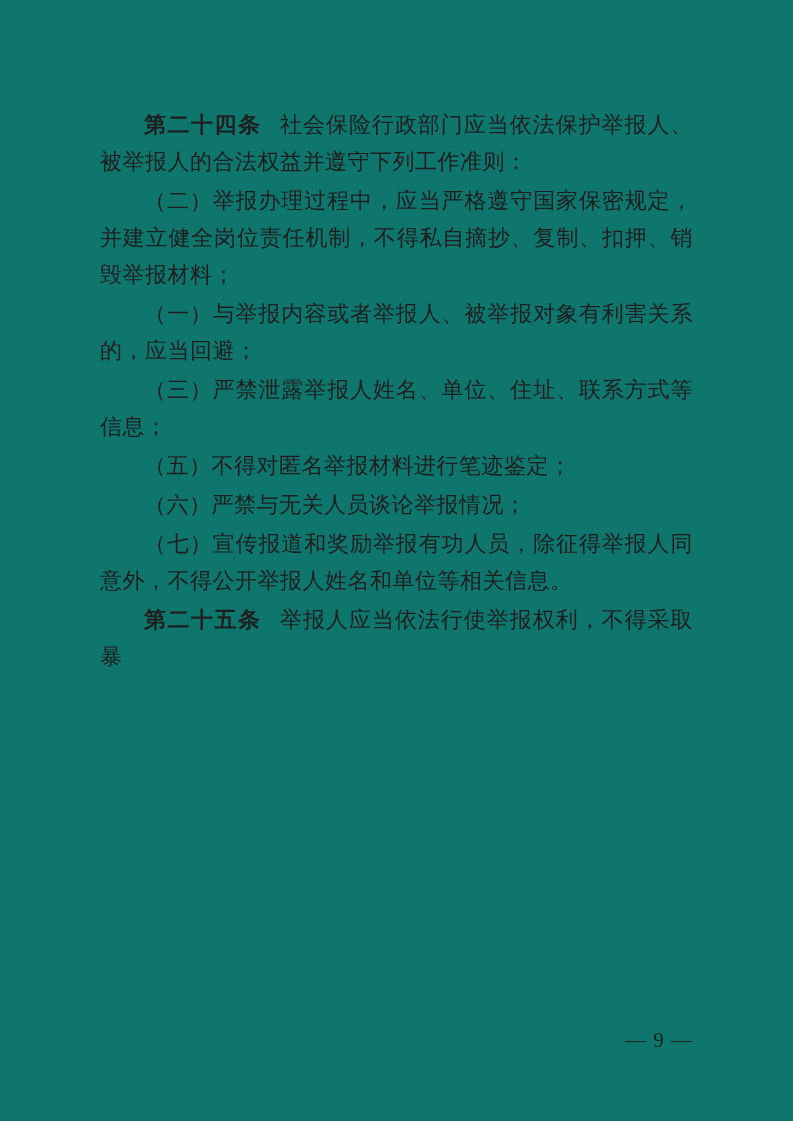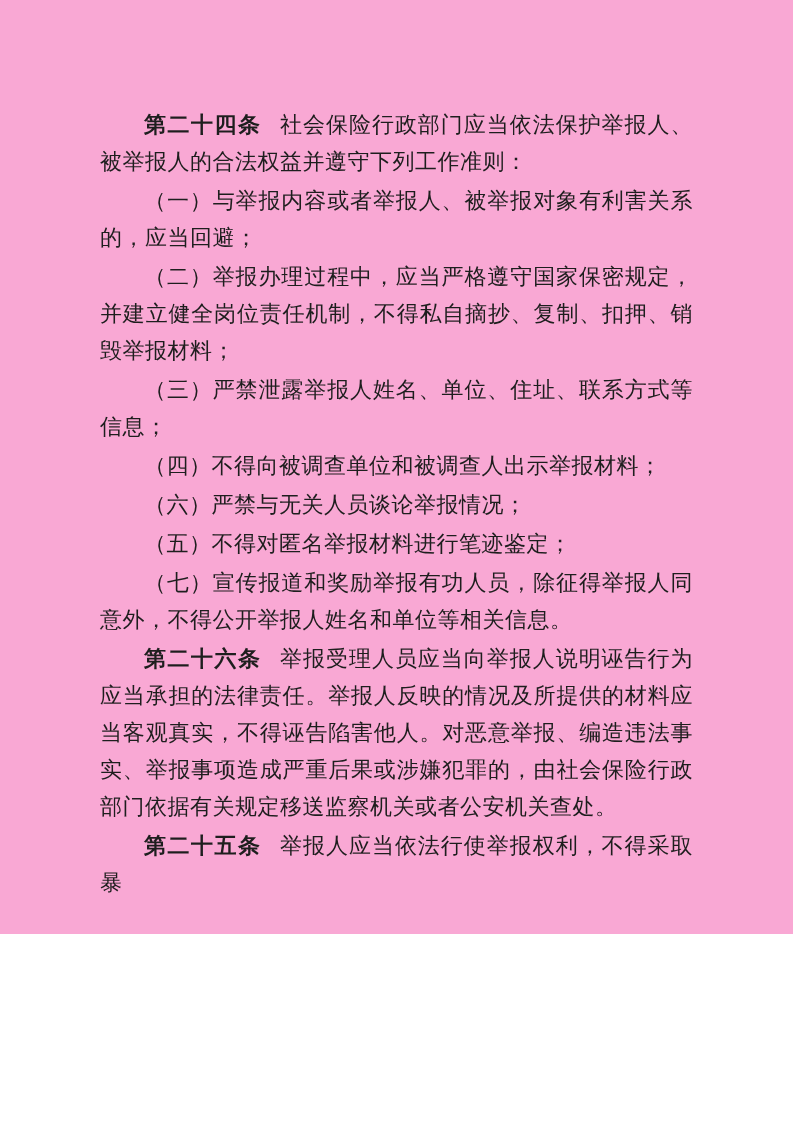--- a/index.html
+++ b/index.html
@@ -3,22 +3,22 @@
 <meta charset="utf-8">
 <style>
   html, body {
     margin: 0;
     padding: 0;
     background: #ffffff;
   }
   .page {
     position: relative;
     width: 793px;
-    height: 934px;
-    background: #f9a8d4;
+    height: 1121px;
+    background: #0f766e;
     overflow: hidden;
     font-family: "Liberation Serif", "DejaVu Serif", serif;
     color: #1e1e1e;
   }
   .content {
     position: absolute;
     left: 100px;
     top: 106px;
     width: 593px;
   }
@@ -49,29 +49,27 @@
   }
 </style>
 </head>
 <body>
 
 <div class="page">
   <div class="content">
 
     <p class="para"><strong class="art-num">第二十四条</strong><span>社会保险行政部门应当依法保护举报人、被举报人的合法权益并遵守下列工作准则：</span></p>
 
+    <p class="para">（二）举报办理过程中，应当严格遵守国家保密规定，并建立健全岗位责任机制，不得私自摘抄、复制、扣押、销毁举报材料；</p>
     <p class="para">（一）与举报内容或者举报人、被举报对象有利害关系的，应当回避；</p>
-    <p class="para">（二）举报办理过程中，应当严格遵守国家保密规定，并建立健全岗位责任机制，不得私自摘抄、复制、扣押、销毁举报材料；</p>
     <p class="para">（三）严禁泄露举报人姓名、单位、住址、联系方式等信息；</p>
-    <p class="para">（四）不得向被调查单位和被调查人出示举报材料；</p>
+    <p class="para">（五）不得对匿名举报材料进行笔迹鉴定；</p>
     <p class="para">（六）严禁与无关人员谈论举报情况；</p>
-    <p class="para">（五）不得对匿名举报材料进行笔迹鉴定；</p>
     <p class="para">（七）宣传报道和奖励举报有功人员，除征得举报人同意外，不得公开举报人姓名和单位等相关信息。</p>
 
 
-    <p class="para"><strong class="art-num">第二十六条</strong><span>举报受理人员应当向举报人说明诬告行为应当承担的法律责任。举报人反映的情况及所提供的材料应当客观真实，不得诬告陷害他人。对恶意举报、编造违法事实、举报事项造成严重后果或涉嫌犯罪的，由社会保险行政部门依据有关规定移送监察机关或者公安机关查处。</span></p>
 
     <p class="para"><strong class="art-num">第二十五条</strong><span>举报人应当依法行使举报权利，不得采取暴</span></p>
 
   </div>
 
   <div class="page-num">— 9 —</div>
 </div>
 
 </body></html>

